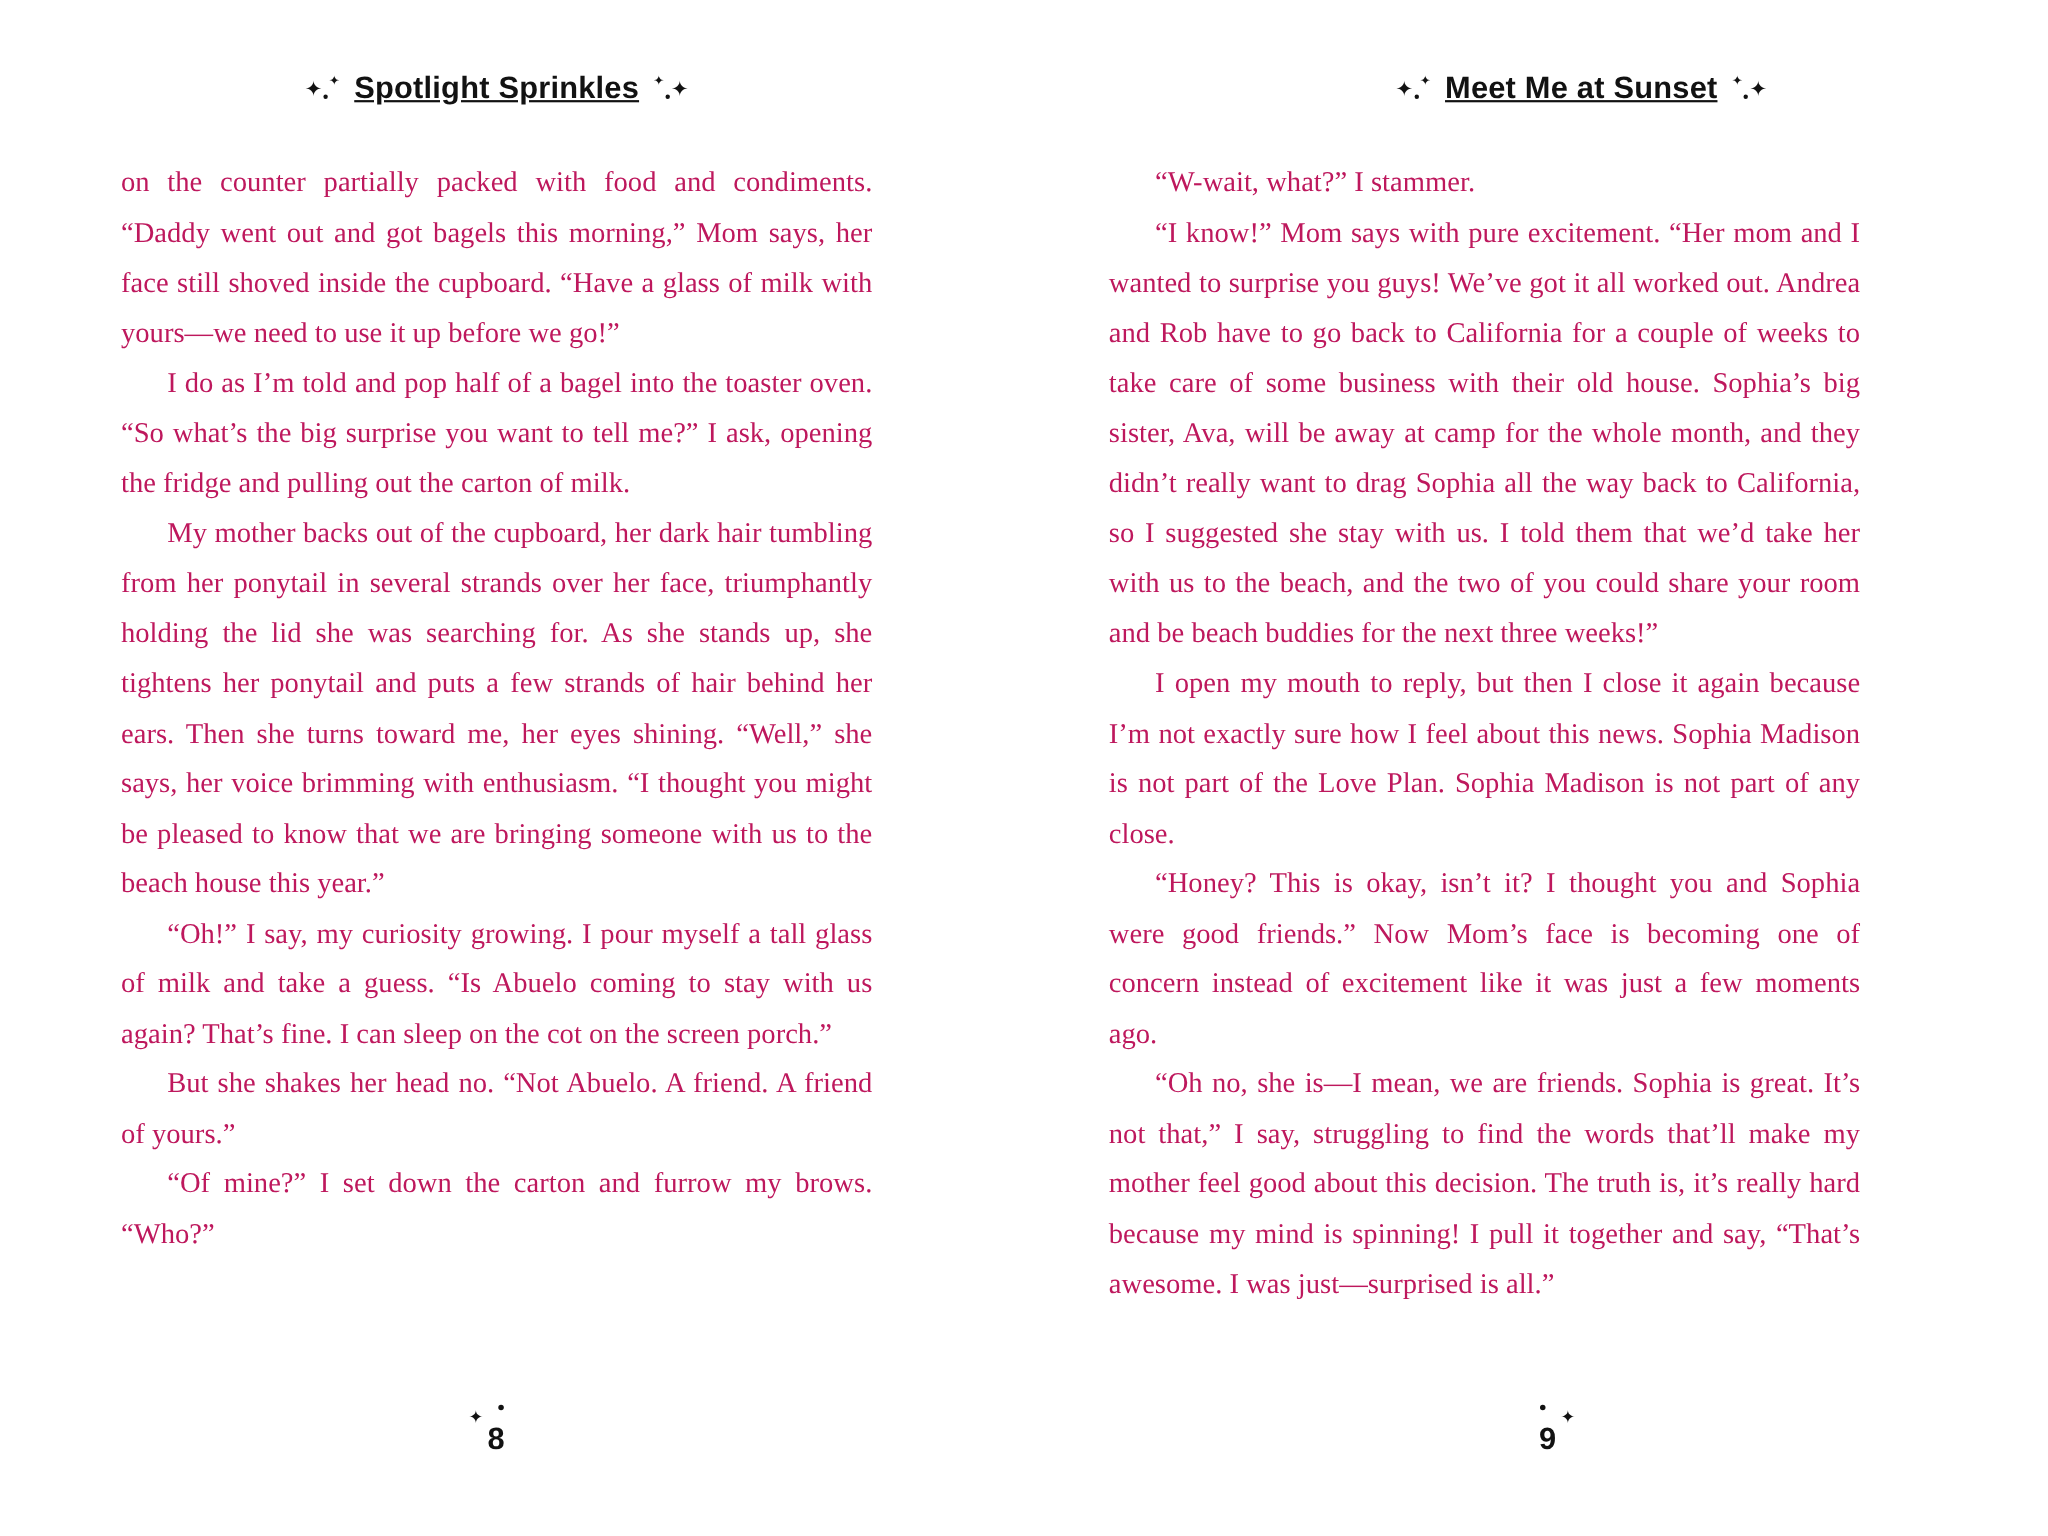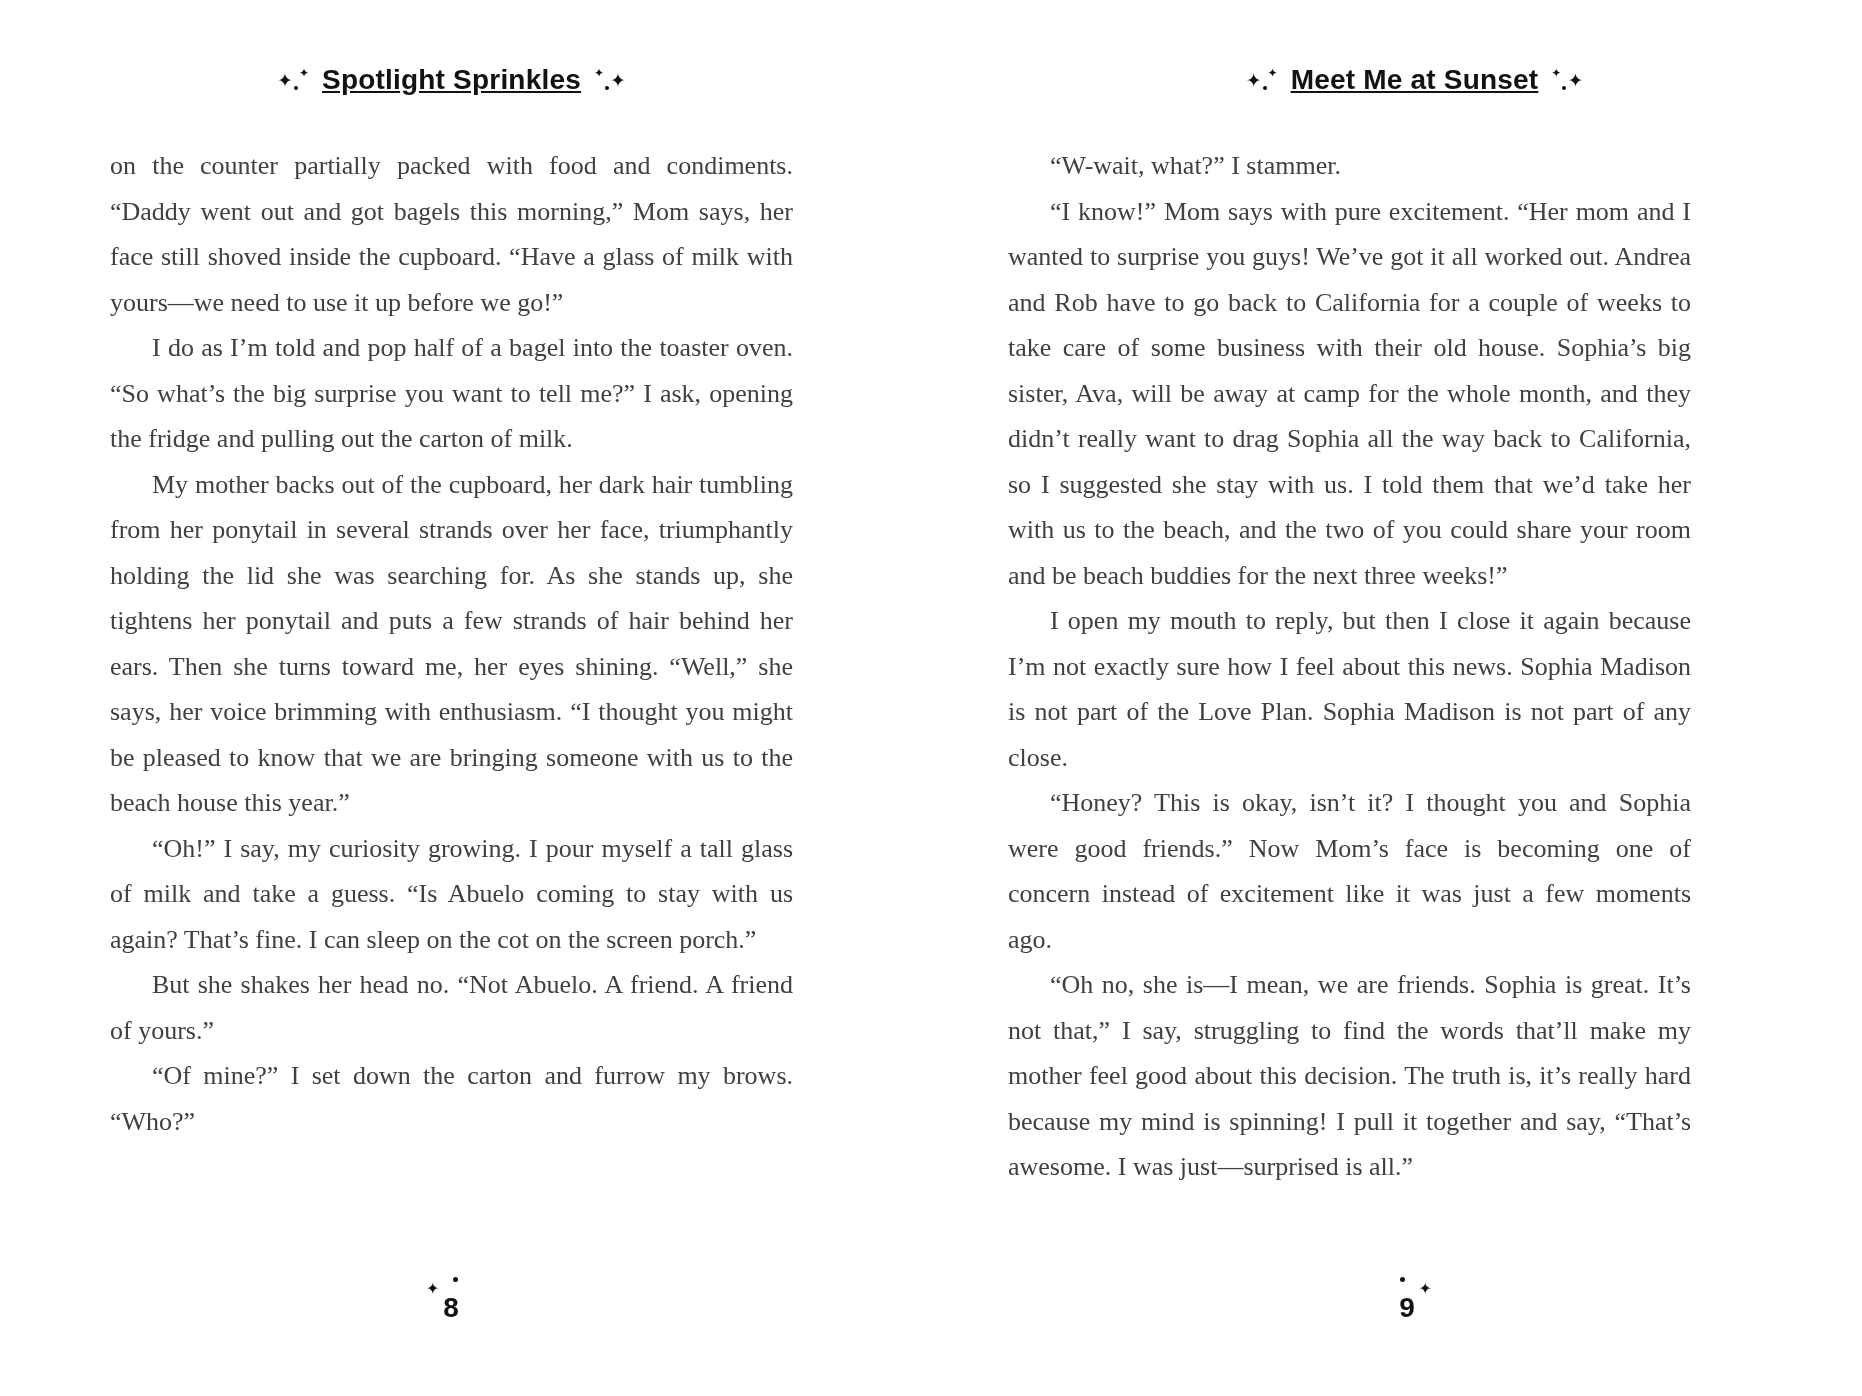--- a/index.html
+++ b/index.html
@@ -25,21 +25,21 @@
     text-align: center;
     font-family: "Liberation Sans", sans-serif;
     font-weight: 700;
     font-size: 28px;
     line-height: 32px;
     color: #121212;
     white-space: nowrap;
     text-decoration: underline;
   }
   .running-head.left  { left: 110px; }
-  .running-head.right { left: 1073px; }
+  .running-head.right { left: 1096px; }
 
   .hdr-title { margin: 0 13px; letter-spacing: 0.2px; }
 
   .hdr-deco { display: inline-block; position: relative; top: -3px; white-space: nowrap; }
   .s-big   { font-size: 19px; font-family: "DejaVu Sans", sans-serif; position: relative; top: 1px; }
   .s-small { font-size: 12px; font-family: "DejaVu Sans", sans-serif; position: relative; top: -9px; }
   .s-dot   { display: inline-block; width: 4px; height: 4px; border-radius: 50%;
              background: #121212; position: relative; top: 4px; margin: 0 1px; }
 
   
@@ -49,21 +49,21 @@
     width: 683px;
   }
   .column.left  { left: 110px; }
   .column.right { left: 1008px; }
 
   .column p {
     margin: 0;
     font-size: 26px;
     line-height: 45.5px;
     text-align: justify;
-    color: #404040;
+    color: #be185d;
   }
   .column p.indent { text-indent: 42px; }
   .it { }
 
   
   .pagenum {
     position: absolute;
     top: 1276px;
     width: 90px;
     height: 64px;

